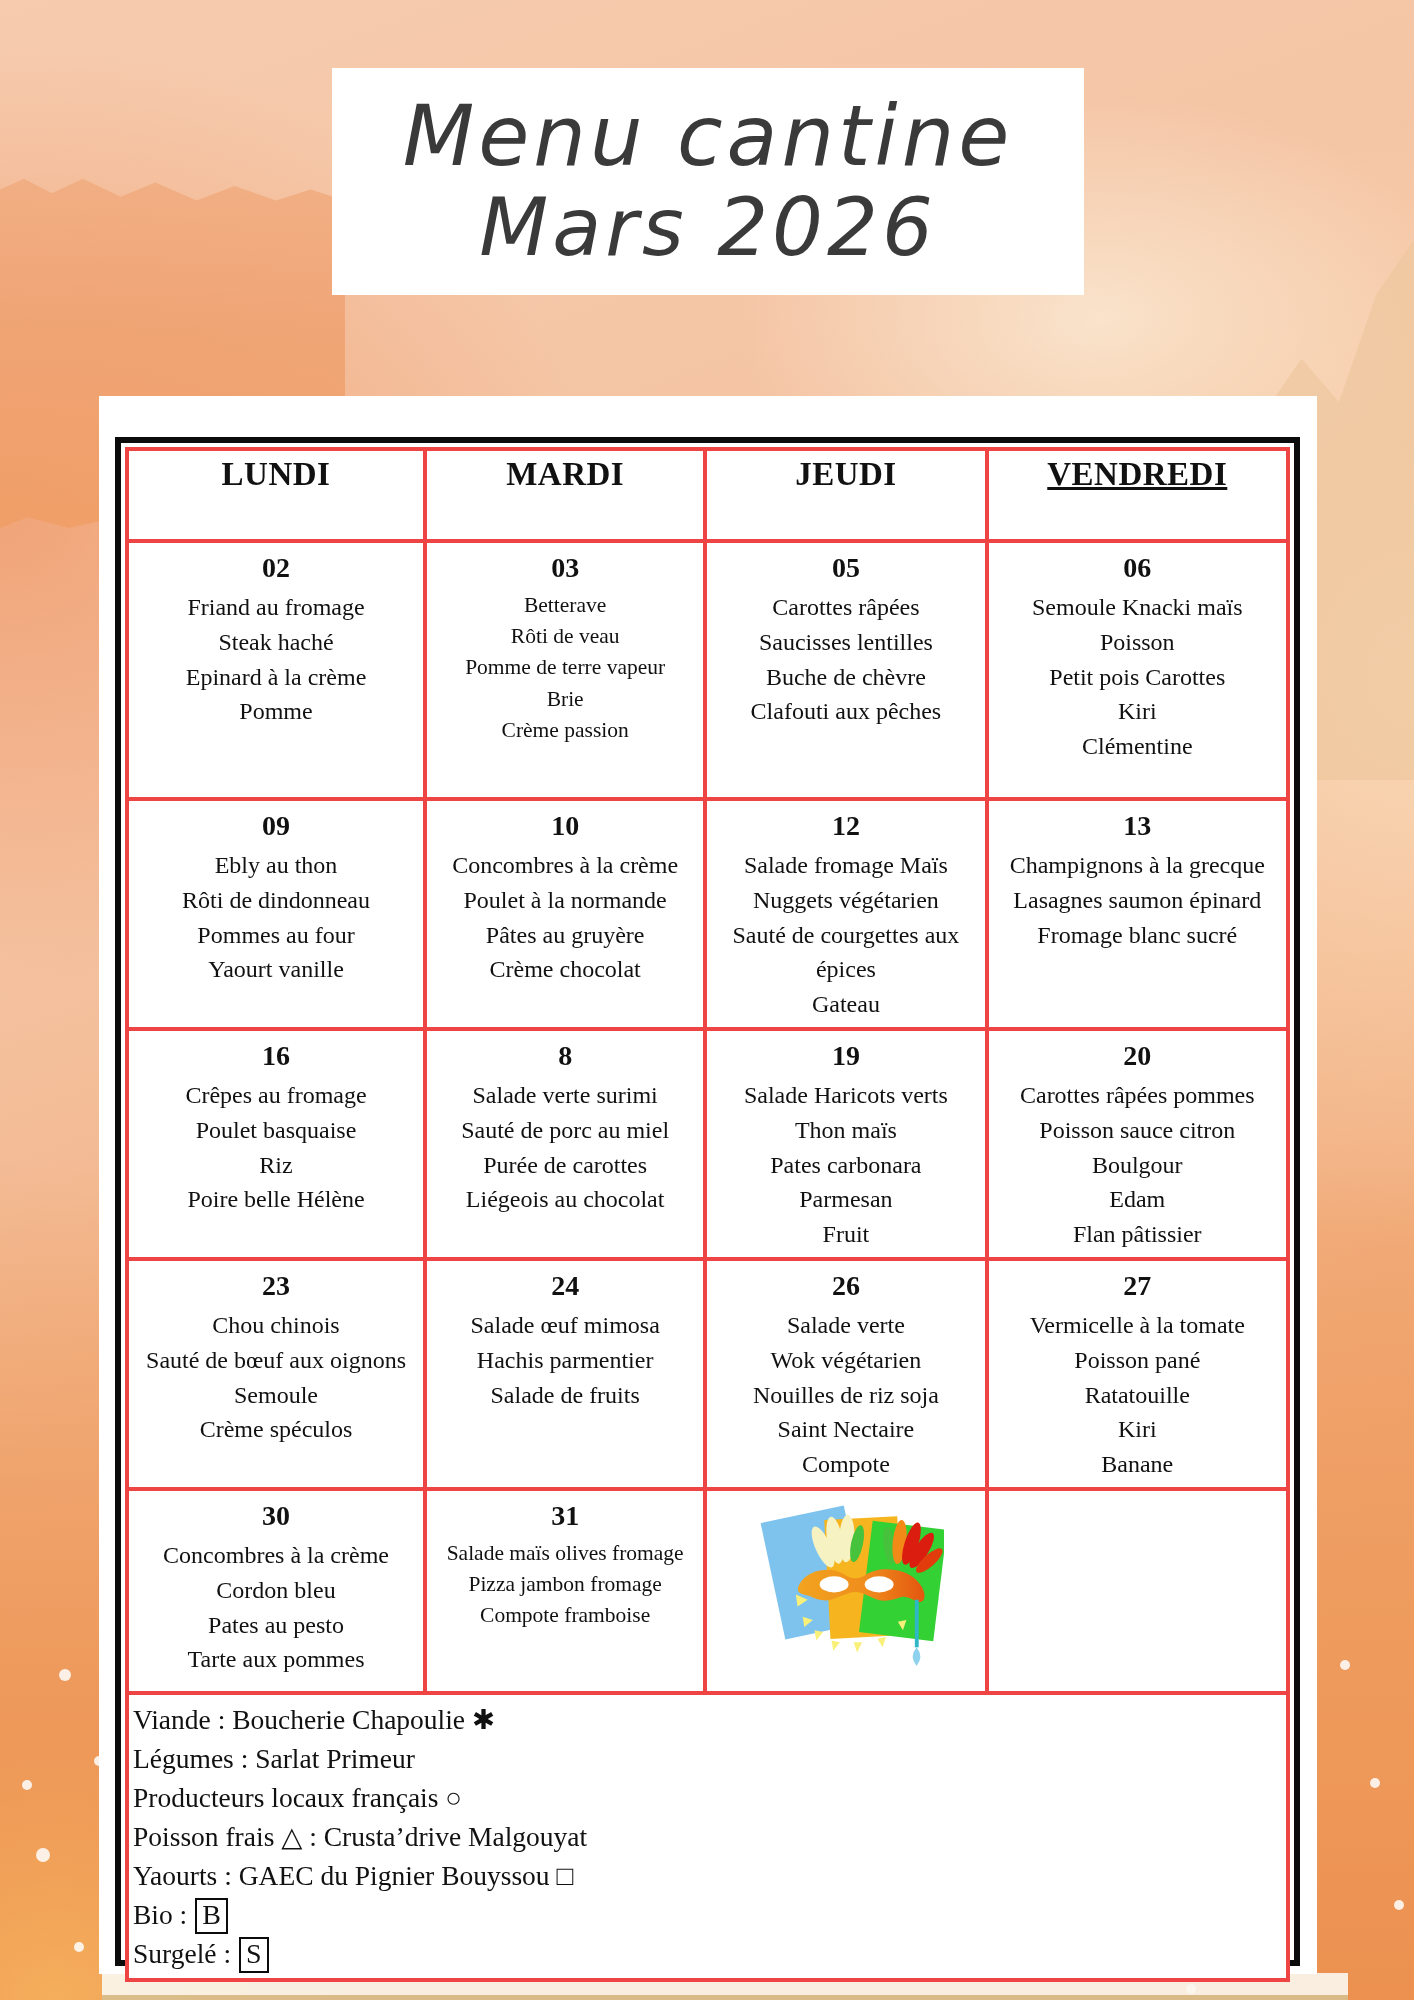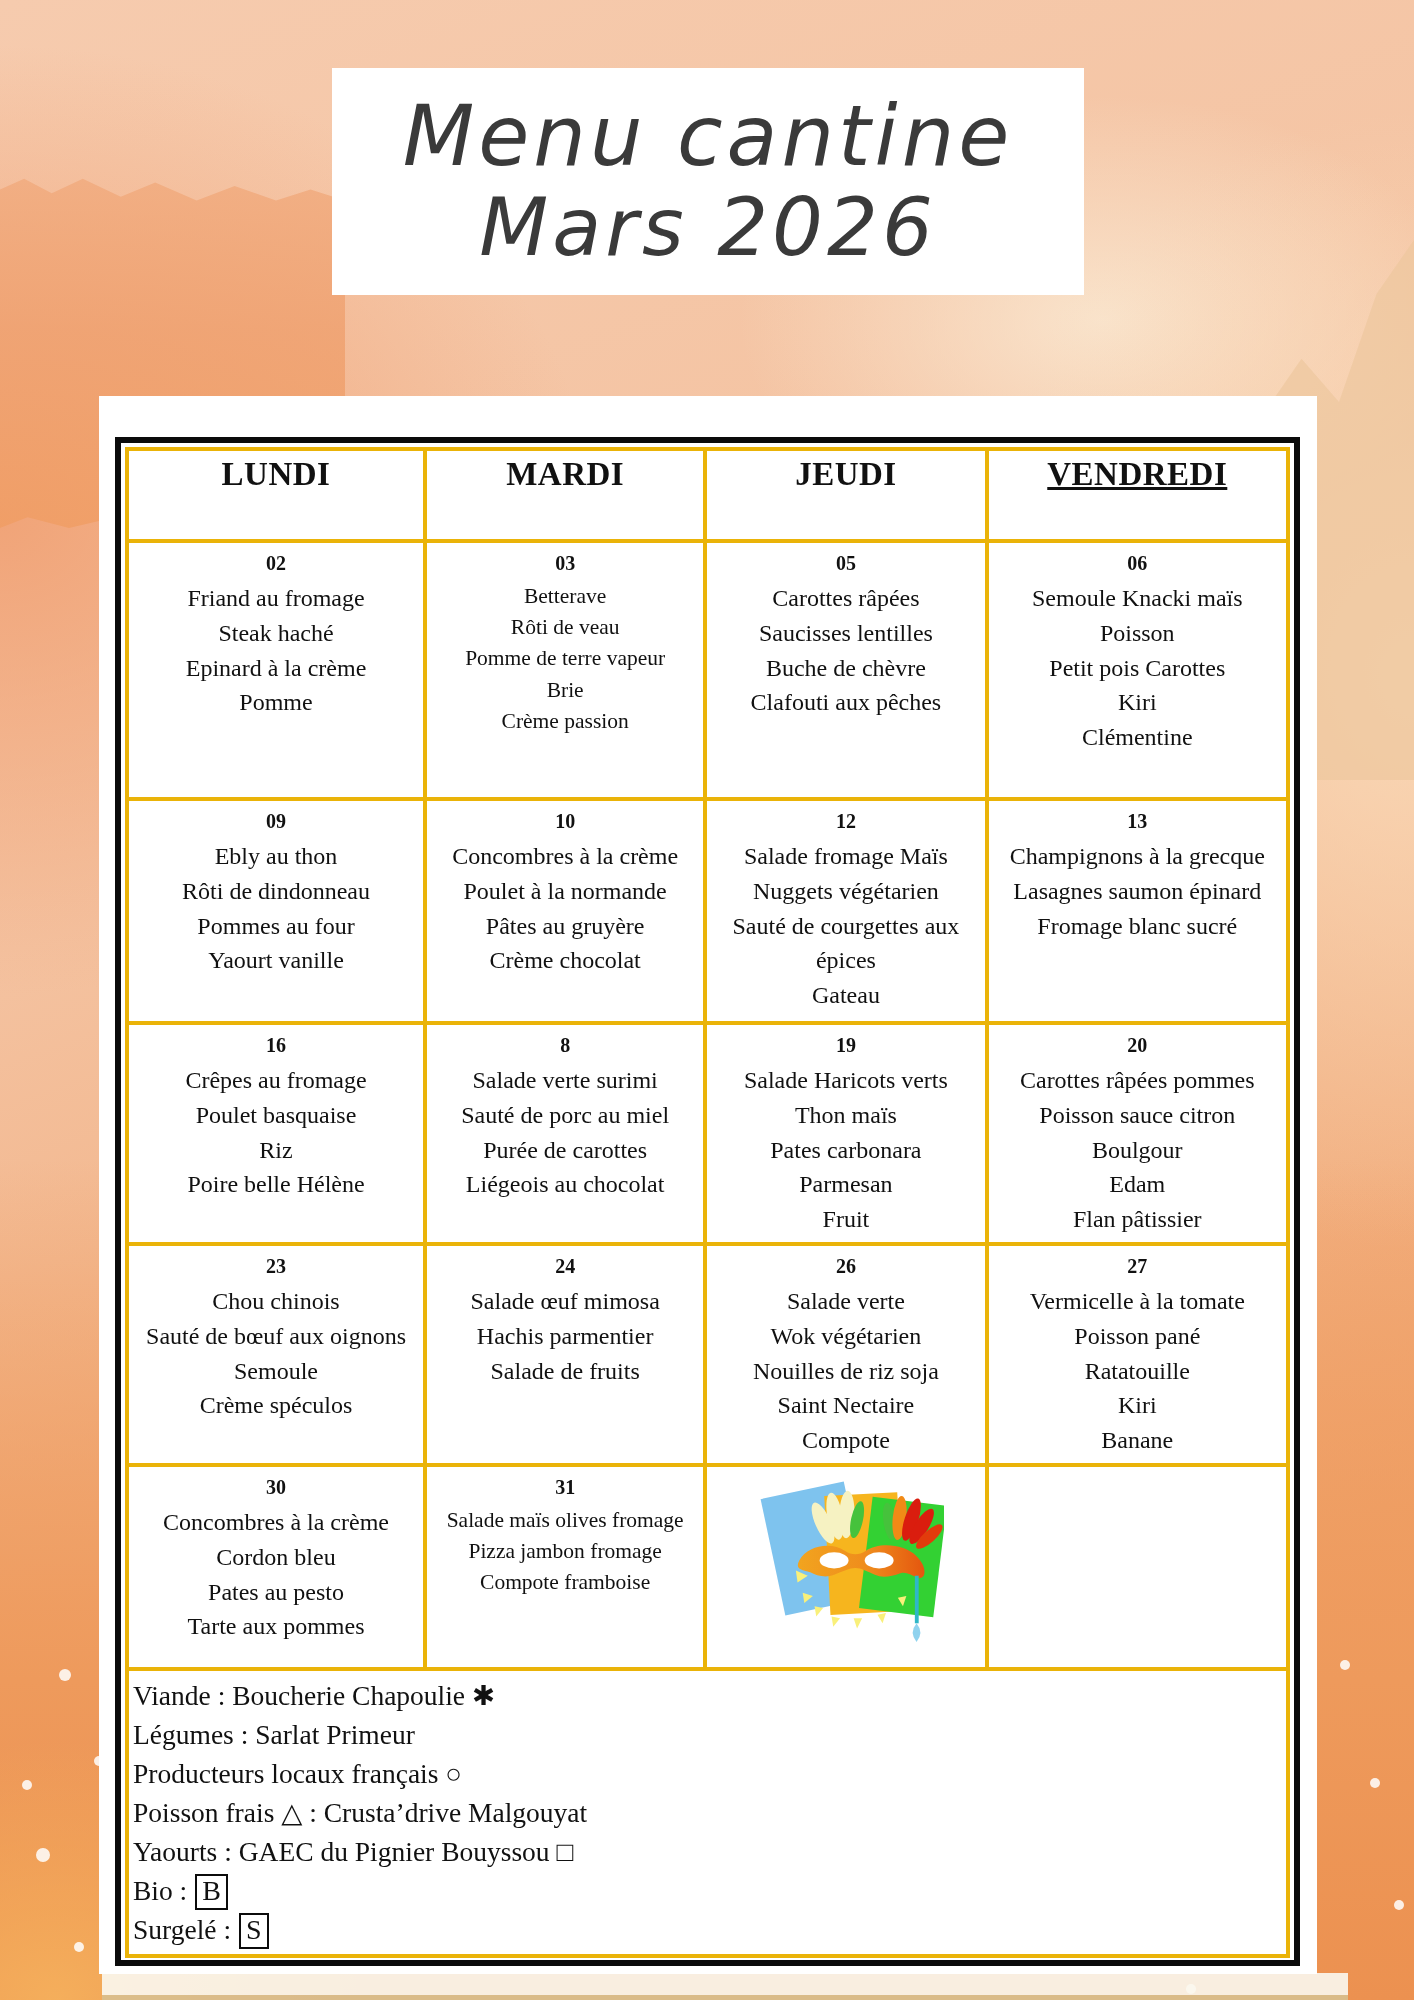--- a/index.html
+++ b/index.html
@@ -49,23 +49,23 @@
   .title-line{
     font-family:"DejaVu Sans","Liberation Sans",sans-serif;
     font-style:italic;color:#3a3a3a;line-height:1.05;letter-spacing:4px;white-space:nowrap;
   }
   .title-line.l1{font-size:83px;}
   .title-line.l2{font-size:80px;}
   
   .content-card{position:absolute;left:99px;top:396px;width:1218px;height:1578px;background:#fff;}
   .table-outer{position:absolute;left:16px;top:41px;right:17px;bottom:8px;border:6px solid #0b0b0b;padding:4px;}
   table.menu{border-collapse:collapse;width:100%;height:100%;table-layout:fixed;}
-  table.menu th,table.menu td{border:4px solid #eab308;vertical-align:top;background:#fff;padding:5px 4px;}
+  table.menu th,table.menu td{border:4px solid #ef4444;vertical-align:top;background:#fff;padding:5px 4px;}
   th.day{font-size:33px;font-weight:bold;letter-spacing:.5px;text-align:center;vertical-align:middle;padding:10px 0;}
-  .date{font-weight:bold;font-size:20px;text-align:center;margin:4px 0 6px;}
+  .date{font-weight:bold;font-size:28px;text-align:center;margin:4px 0 6px;}
   .menu-items{font-size:24px;line-height:1.45;text-align:center;white-space:pre-line;}
   .menu-items.fit{font-size:21.5px;}
   td.art{vertical-align:middle;text-align:center;}
   
   td.legend{padding:8px 12px;vertical-align:top;}
   .legend-line{font-size:27.5px;line-height:1.42;text-align:left;}
   .boxed{display:inline-block;border:2px solid #0b0b0b;padding:0 5px 2px;line-height:1.05;margin-left:8px;font-size:28px;}
 </style>
 </head>
 <body>

